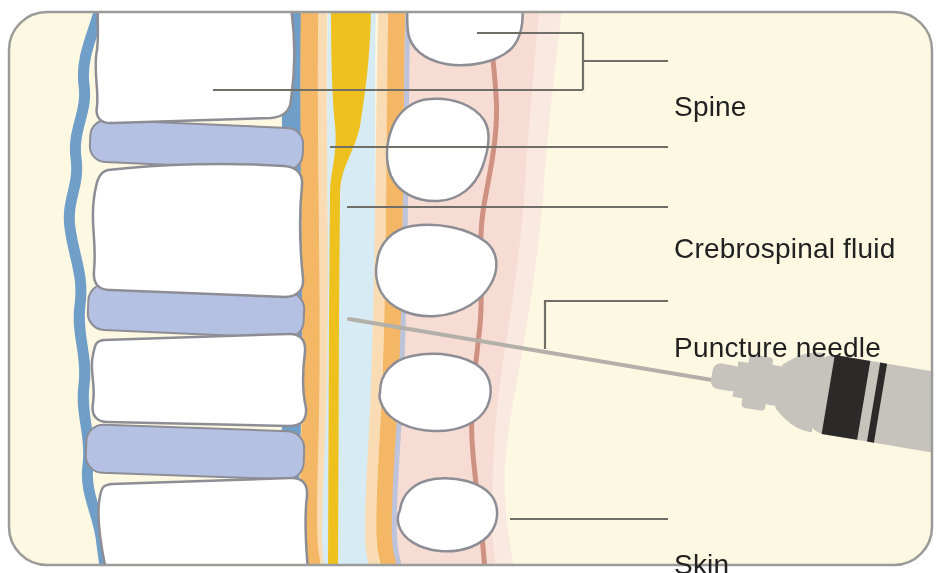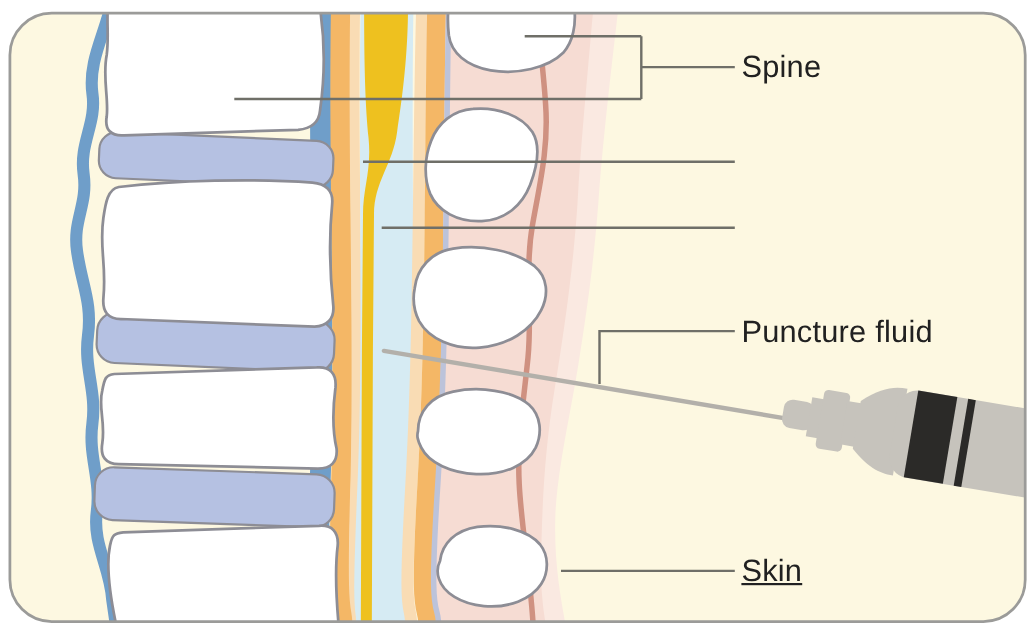--- a/index.html
+++ b/index.html
@@ -4,21 +4,21 @@
 <style>
   html,body{margin:0;padding:0;background:#ffffff;}
   .stage{
     position:relative;width:942px;height:573px;overflow:hidden;
     font-family:"Liberation Sans","DejaVu Sans",sans-serif;
     background:#ffffff;
   }
   .stage svg{position:absolute;left:0;top:0;}
   .diagram-label{
     position:absolute;left:674px;height:34px;line-height:34px;
-    font-size:28px;color:#212121;white-space:nowrap;letter-spacing:0.2px;
+    font-size:28px;color:#212121;white-space:nowrap;letter-spacing:0.2px;margin-top:46px;
   }
   .lbl-spine{top:44px;}
   .lbl-cord{top:122px;}
   .lbl-csf{top:186px;}
   .lbl-needle{top:285px;}
   .lbl-skin{top:502px;text-decoration:underline;}
 </style>
 </head>
 <body>
 
@@ -117,15 +117,16 @@
         <rect x="114" y="-40" width="280" height="80" rx="18" fill="#c6c3bc"></rect>
         <rect x="130" y="-40" width="36" height="80" fill="#2b2a28"></rect>
         <rect x="176" y="-40" width="7" height="80" fill="#2b2a28"></rect>
       </g>
     </g>
 
     <rect x="9" y="12" width="923" height="553" rx="38" fill="none" stroke="#9b9b99" stroke-width="2.5"></rect>
   </svg>
 
   <div class="diagram-label lbl-spine">Spine</div>
-  <div class="diagram-label lbl-needle">Puncture fluid</div>
+  <div class="diagram-label lbl-csf">Crebrospinal fluid</div>
+  <div class="diagram-label lbl-needle">Puncture needle</div>
   <div class="diagram-label lbl-skin">Skin</div>
 </div>
 
 </body></html>

